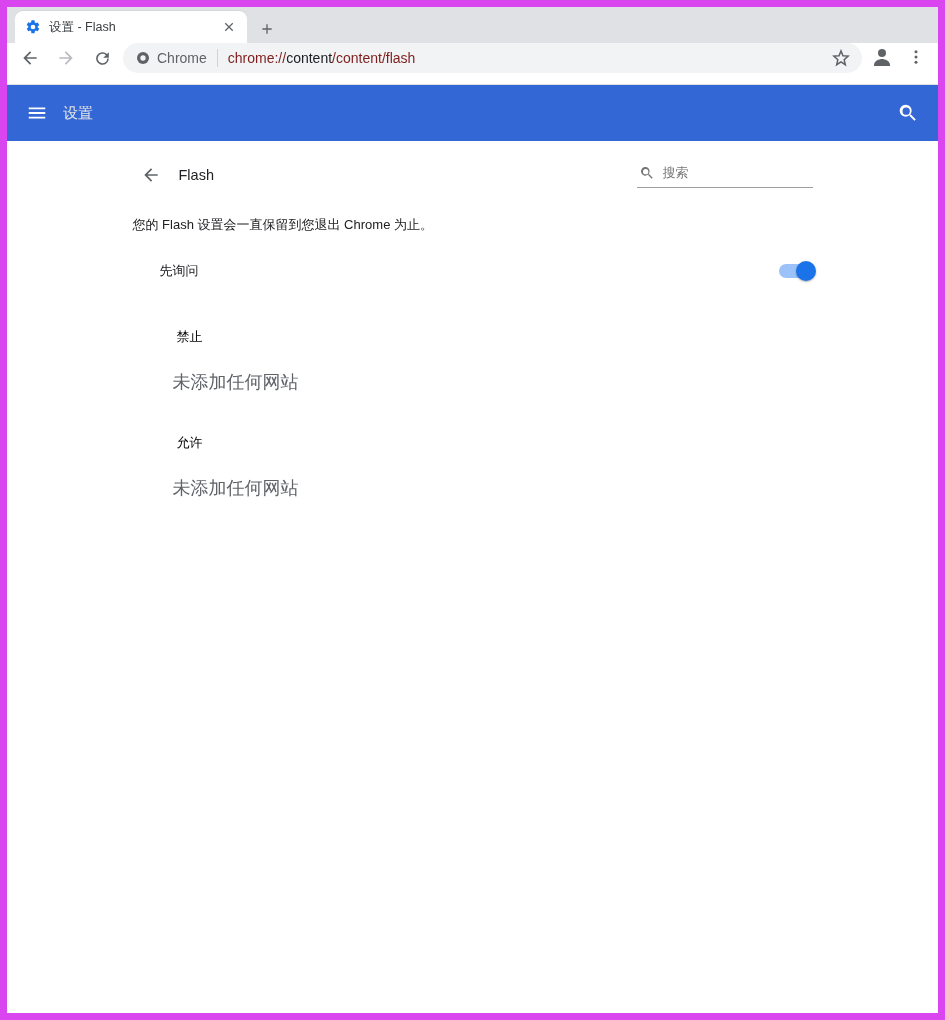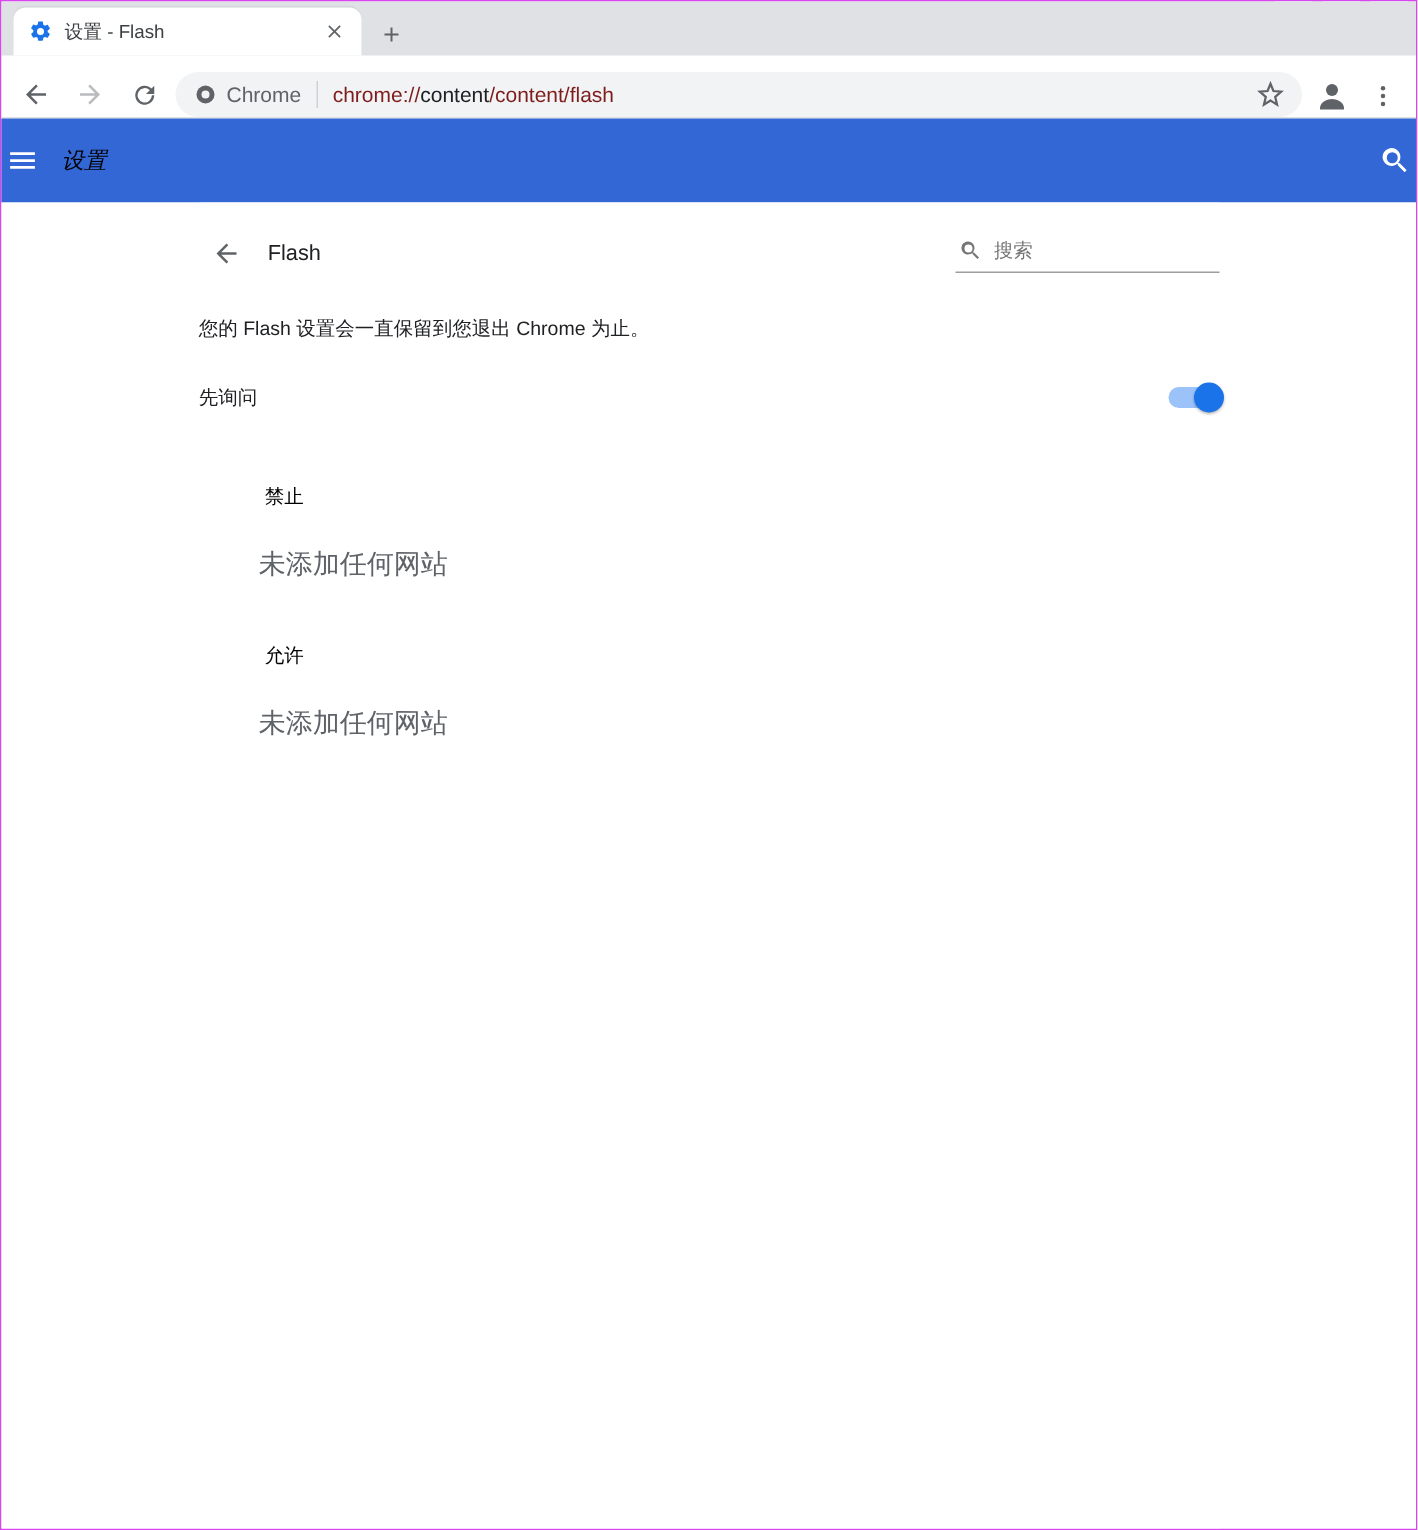--- a/index.html
+++ b/index.html
@@ -1,66 +1,66 @@
 <!DOCTYPE html>
 <html><head>
 <meta charset="utf-8">
 <style>
   * { box-sizing: border-box; margin: 0; padding: 0; }
   html, body { width: 945px; height: 1020px; font-family: "Segoe UI", Arial, "Microsoft YaHei", sans-serif; font-size: 13px; background: #fff; overflow: hidden; }
 
   
-  .win-frame { width: 945px; height: 1020px; border: 1px solid #d946ef; background: #fff; display: flex; flex-direction: column; }
+  .win-frame { width: 945px; height: 1020px; border: 7px solid #d946ef; background: #fff; display: flex; flex-direction: column; }
   .win-titlebar { height: 0; position: relative; }
   .win-controls { position: absolute; top: 0; right: 4px; display: flex; gap: 4px; }
   .win-btn { width: 28px; height: 18px; border: 1px solid #9aa9b7; background: linear-gradient(#fafcfd,#e7edf3); border-top: none; display:flex; align-items:center; justify-content:center; color:#3a4a5a; font-size:11px; }
   .win-btn svg { width:10px; height:10px; }
 
   
   .tabstrip { height: 36px; background: #dfe1e5; display:flex; align-items:flex-end; padding-left:8px; position:relative; }
   .tab { height: 32px; background:#fff; border-top-left-radius:8px; border-top-right-radius:8px; min-width:232px; display:flex; align-items:center; padding:0 10px; gap:8px; color:#3c4043; font-size:12.5px; box-shadow: 0 -1px 0 rgba(0,0,0,.05); }
   .tab .favicon { width:16px; height:16px; color:#1a73e8; }
   .tab .tab-title { flex:1; white-space:nowrap; overflow:hidden; text-overflow:ellipsis; }
   .tab .tab-close { width:16px; height:16px; color:#5f6368; display:flex; align-items:center; justify-content:center; border-radius:50%; }
   .newtab { width:28px; height:28px; display:flex; align-items:center; justify-content:center; color:#5f6368; margin-left:6px; }
 
   
-  .toolbar { height:42px; background:#fff; border-bottom:1px solid #e0e0e0; display:flex; align-items:flex-end; padding:0 8px; gap:6px; }
+  .toolbar { height:42px; background:#fff; border-bottom:1px solid #e0e0e0; display:flex; align-items:flex-start; padding:0 8px; gap:6px; }
   .tb-btn { width:30px; height:30px; display:flex; align-items:center; justify-content:center; color:#5f6368; border-radius:50%; }
   .tb-btn.disabled { color:#b9bbbe; }
   .omnibox { flex:1; height:30px; background:#f1f3f4; border-radius:15px; display:flex; align-items:center; padding:0 12px; gap:10px; color:#5f6368; }
   .omnibox .chrome-chip { display:flex; align-items:center; gap:6px; color:#5f6368; font-size:14px; }
   .omnibox .divider { width:1px; height:18px; background:#cfd2d6; }
   .omnibox .url { flex:1; color:#202124; font-size:14px; white-space:nowrap; overflow:hidden; }
   .omnibox .url .dim { color:#7f1d1d; }
   .omnibox .star { color:#5f6368; }
   .avatar { width:28px; height:28px; display:flex; align-items:center; justify-content:center; color:#5f6368; }
   .kebab { width:28px; height:28px; display:flex; align-items:center; justify-content:center; color:#5f6368; }
 
   
-  .appbar { height:56px; background:#3367d6; color:#000000; display:flex; align-items:center; padding:0 0;font-style:italic; }
+  .appbar { height:56px; background:#3367d6; color:#e5e5e5; display:flex; align-items:center; padding:0 16px; }
   .hamburger { width:28px; height:28px; display:flex; align-items:center; justify-content:center; color:#fff; margin-right:12px; }
   .appbar-title { font-size:15px; }
   .appbar-spacer { flex:1; }
   .appbar-search { width:28px; height:28px; display:flex; align-items:center; justify-content:center; color:#fff; }
 
   
   .content-scroll { flex:1; background:#fff; display:flex; justify-content:center; overflow:auto; }
   .card { width:680px; background:#fff; padding:0; }
 
   .card-header { display:flex; align-items:center; padding:20px 0 12px 0; gap:16px; }
   .back-arrow { width:24px; height:24px; color:#5f6368; display:flex; align-items:center; justify-content:center; margin-left:6px; }
   .page-title { font-size:14.5px; color:#202124; font-weight:500; }
   .header-spacer { flex:1; }
   .search-field { display:flex; align-items:flex-start; gap:8px; border-bottom:1px solid #9e9e9e; padding:4px 2px 6px 2px; width:176px; }
   .search-field .sicon { width:16px; height:16px; color:#757575; }
   .search-field input { border:none; outline:none; font-size:13px; width:100%; color:#202124; background:transparent; }
   .search-field input::placeholder { color:#757575; }
   .info-text { font-size:13px; color:#202124; padding:16px 0 10px 0; }
-  .row { display:flex; align-items:center; justify-content:space-between; padding:18px 0; }
+  .row { display:flex; align-items:center; justify-content:space-between; padding:18px 0;margin-left:27px; }
   .row .label { font-size:13px; color:#202124; }
 
   .toggle { width:34px; height:14px; border-radius:7px; background:#9cc2fa; position:relative; }
   .toggle .thumb { position:absolute; right:-3px; top:-3px; width:20px; height:20px; border-radius:50%; background:#1a73e8; box-shadow:0 1px 2px rgba(0,0,0,.3); }
 
   .section-title { font-size:13px; color:#000000; padding-top:30px; padding-bottom:8px;margin-left:44px; }
   .empty-msg { font-size:18px; color:#5f6368; padding:16px 0 10px 40px; }
 
   svg { display:block; }
 </style>

